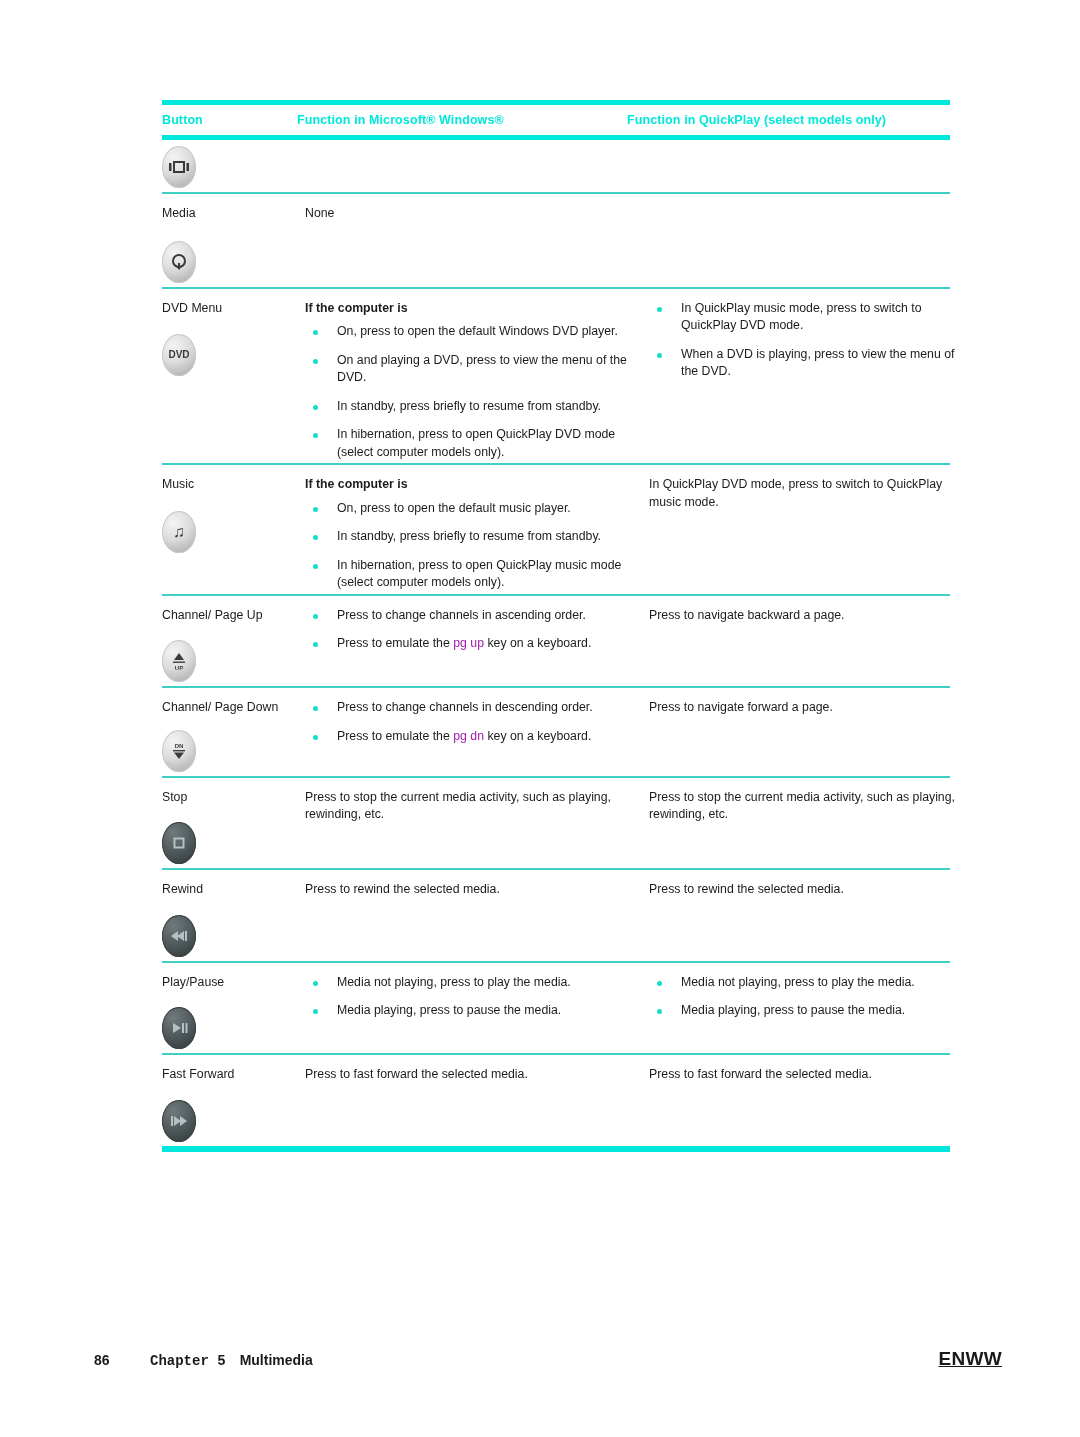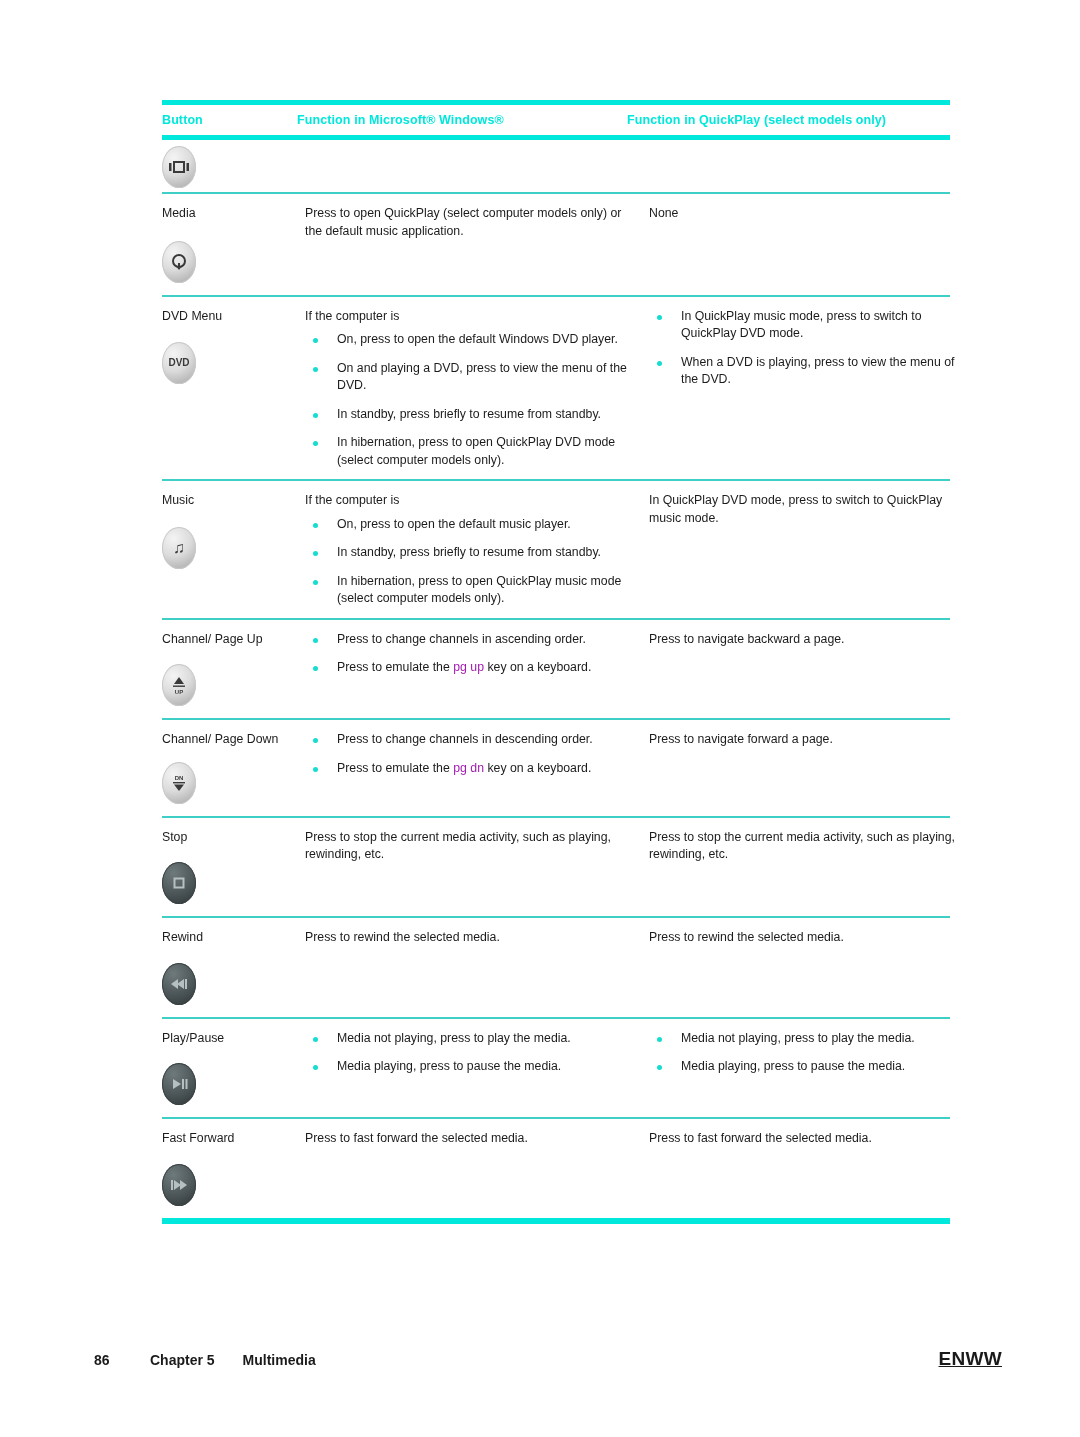--- a/index.html
+++ b/index.html
@@ -67,30 +67,30 @@
   .c1 { width: 135px; flex: 0 0 135px; }
   .c2 { width: 330px; flex: 0 0 330px; }
   .c3 { width: 323px; flex: 0 0 323px; }
 
   .row {
     display: flex;
     align-items: flex-start;
   }
   .cell {
     padding-top: 11px;
-    padding-bottom: 8px;
+    padding-bottom: 0;
     font-size: 12.3px;
     line-height: 17.5px;
     color: #1c1c1c;
   }
   .cell.c1 { padding-right: 8px; }
   .cell.c2 { padding-right: 14px; }
 
   .plain { margin: 0; }
-  .lead  { margin: 0 0 4px 0; }
+  .lead  { margin: 0 0 4px 0; font-weight: bold; }
 
   ul.bl {
     list-style: none;
     margin: 6px 0 0 0;
     padding: 0;
   }
   ul.bl li {
     position: relative;
     padding-left: 32px;
     margin-bottom: 11px;
@@ -161,21 +161,22 @@
     font-size: 14px;
   }
   .foot-page {
     font-weight: bold;
     width: 56px;
     flex: 0 0 56px;
     padding-left: 16px;
   }
   .foot-chapter {
     font-weight: bold;
-    margin-right: 28px;
+    margin-right: 14px;
+    font-family: Liberation Mono, monospace;
   }
   .foot-title {
     font-weight: bold;
   }
   .foot-right {
     margin-left: auto;
     font-weight: bold;
     font-size: 19px;
     letter-spacing: 0.3px;
     text-decoration: underline;
@@ -220,23 +221,20 @@
         <div class="icon-wrap" style="padding-top:18px">
           <div class="btn-ico light oval">
             <svg width="20" height="20" viewBox="0 0 20 20">
               <circle cx="10" cy="9" r="6" fill="none" stroke="#3a3a3a" stroke-width="2"></circle>
               <rect x="9" y="11" width="2" height="6" fill="#3a3a3a"></rect>
               <polygon points="10,18 7,14 13,14" fill="#3a3a3a"></polygon>
             </svg>
           </div>
         </div>
       </div>
-      <div class="cell c2">
-        <p class="plain">Press to open QuickPlay (select computer models only) or the default music application.</p>
-      </div>
       <div class="cell c3">
         <p class="plain">None</p>
       </div>
     </div>
 
     <div class="rule-row"></div>
 
     <div class="row">
       <div class="cell c1">
         <p class="plain">DVD Menu</p>

